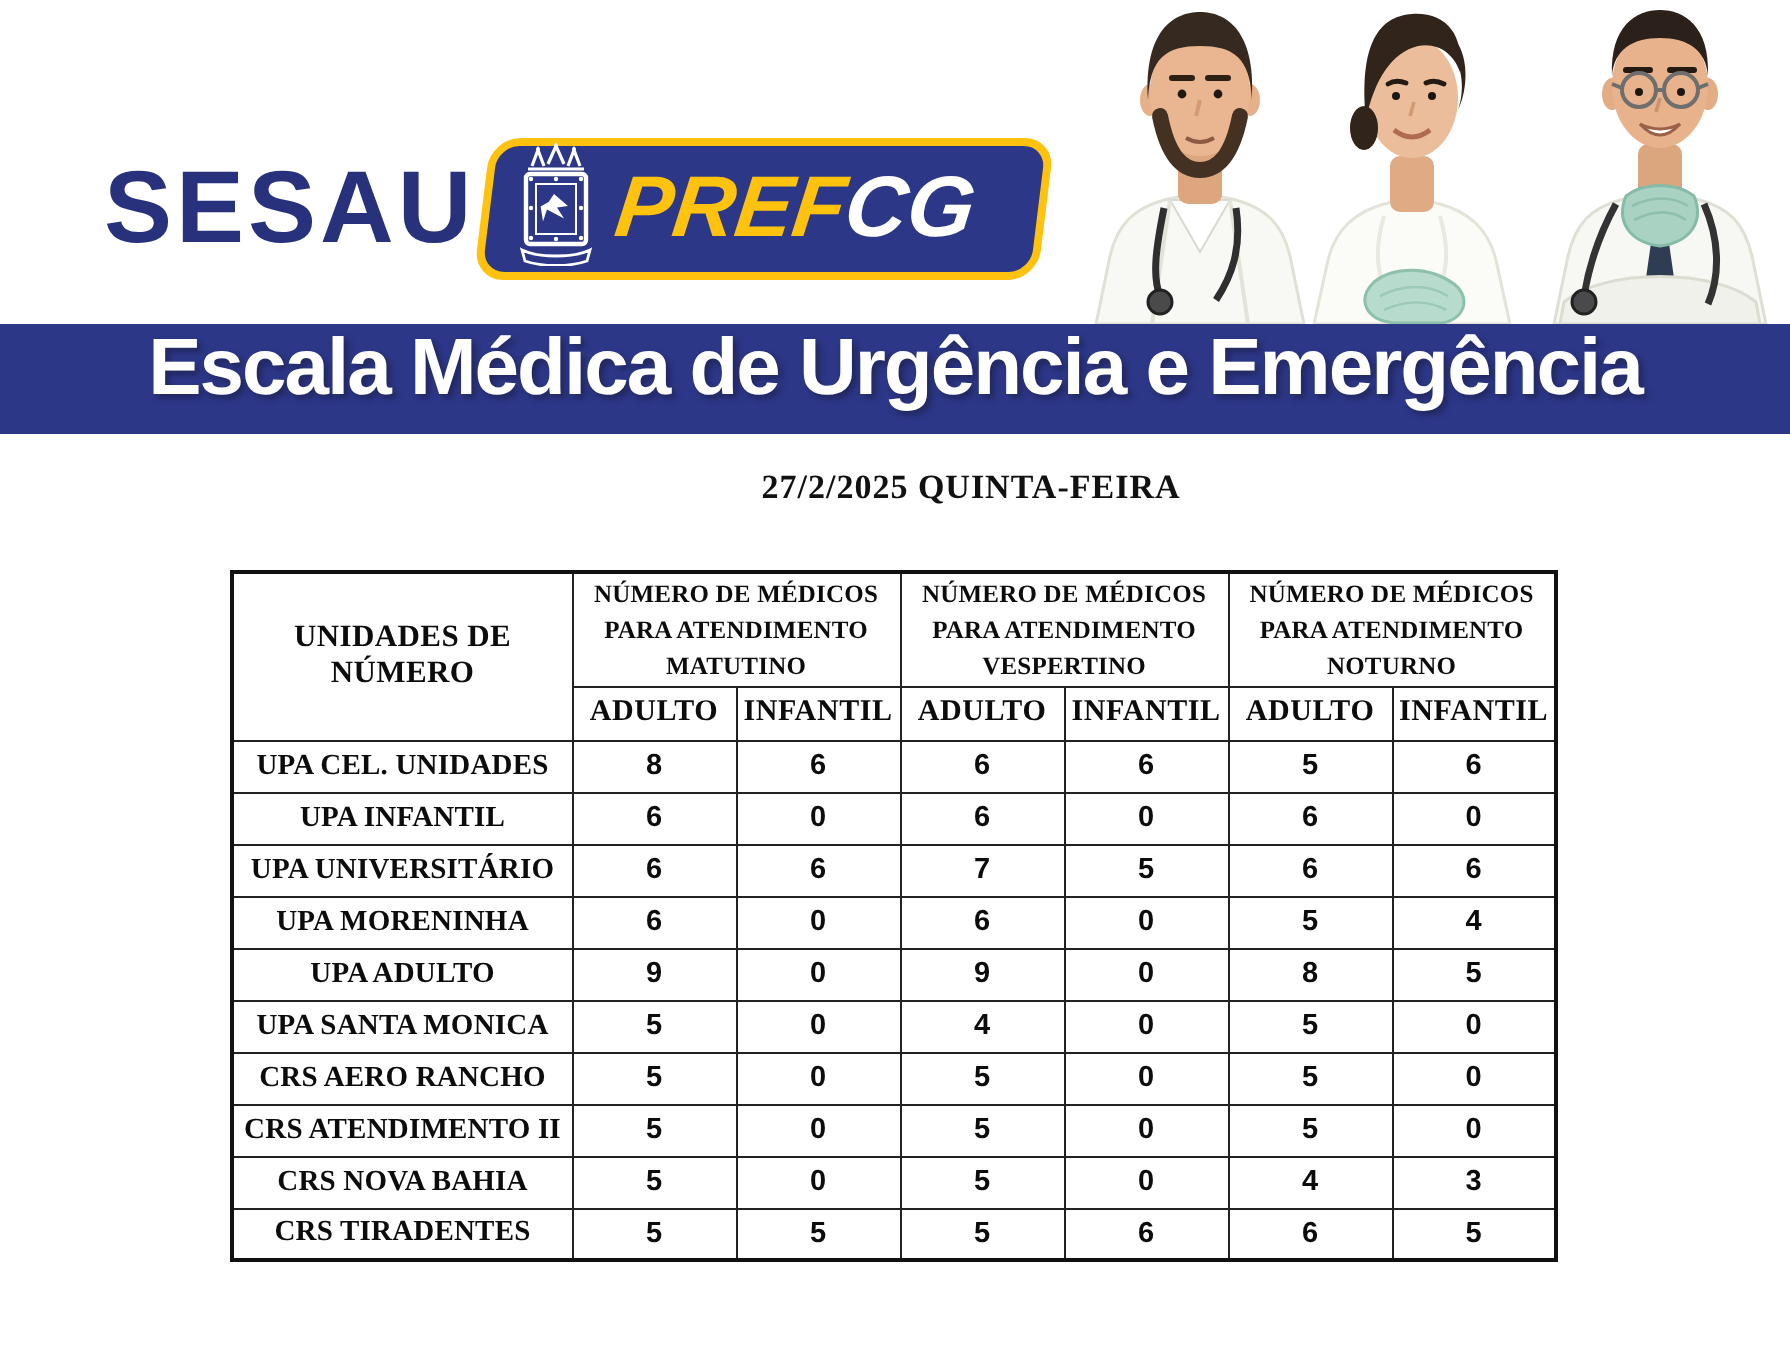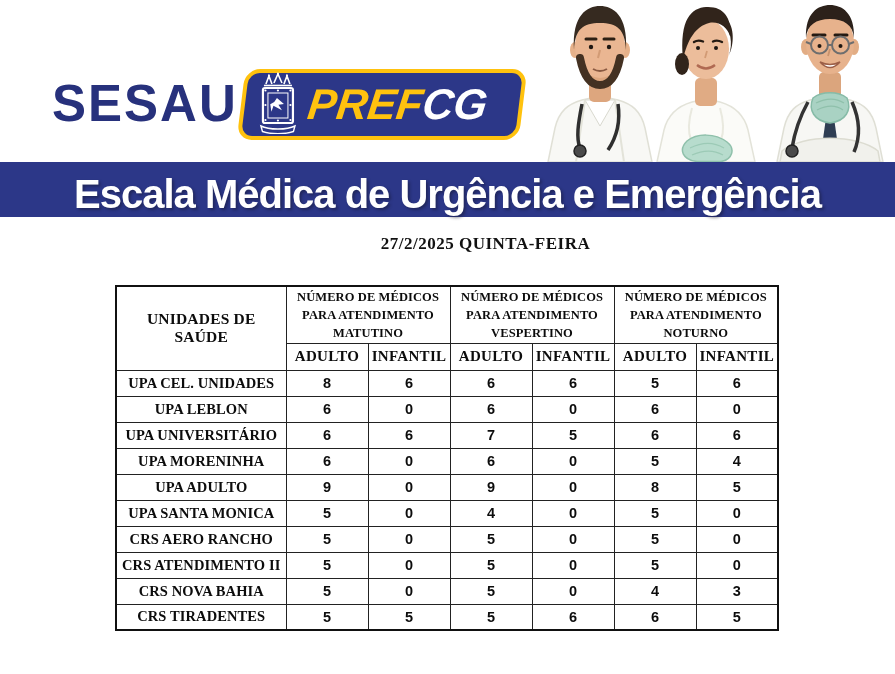--- a/index.html
+++ b/index.html
@@ -30,21 +30,21 @@
   .crest{margin-left:9px;transform:skewX(7deg);flex:0 0 auto;}
   .badge-text{display:flex;align-items:center;margin-left:6px;
     font-family:"Liberation Sans",sans-serif;font-weight:bold;font-style:italic;
     font-size:43px;letter-spacing:0px;line-height:1;}
   .pref-text{color:var(--yellow);}
   .cg-text{color:#fff;}
   .doctors-photo{position:absolute;right:0;top:0;width:365px;height:162px;}
   
   .banner{
     position:absolute;left:0;top:162px;width:895px;height:55px;
-    background:var(--navy);display:flex;align-items:flex-end;justify-content:center;
+    background:var(--navy);display:flex;align-items:flex-start;justify-content:center;
   }
   .banner-title{
     color:#fff;font-family:"Liberation Sans",sans-serif;font-weight:bold;
     font-size:40px;letter-spacing:-1px;white-space:nowrap;
     text-shadow:2px 2px 3px rgba(20,20,40,.45);
   }
   
   .date-line{
     position:absolute;left:0;top:234px;width:100%;text-align:center;
     font-weight:bold;font-size:17px;color:#111;transform:translateX(38px);
@@ -184,21 +184,21 @@
       <col style="width:170px">
       <col style="width:82px">
         <col style="width:82px">
       <col style="width:82px">
         <col style="width:82px">
       <col style="width:82px">
         <col style="width:82px">
     </colgroup>
     <thead>
       <tr>
-        <th rowspan="2" class="corner">UNIDADES DE SAÚDE</th>
+        <th rowspan="2" class="corner">UNIDADES DE NÚMERO</th>
         <th colspan="2" class="group">NÚMERO DE MÉDICOS
 PARA ATENDIMENTO
 MATUTINO</th>
         <th colspan="2" class="group">NÚMERO DE MÉDICOS
 PARA ATENDIMENTO
 VESPERTINO</th>
         <th colspan="2" class="group">NÚMERO DE MÉDICOS
 PARA ATENDIMENTO
 NOTURNO</th>
       </tr>
@@ -215,21 +215,21 @@
       <tr>
         <td class="unit">UPA CEL. UNIDADES</td>
         <td class="num">8</td>
         <td class="num">6</td>
         <td class="num">6</td>
         <td class="num">6</td>
         <td class="num">5</td>
         <td class="num">6</td>
       </tr>
       <tr>
-        <td class="unit">UPA LEBLON</td>
+        <td class="unit">UPA INFANTIL</td>
         <td class="num">6</td>
         <td class="num">0</td>
         <td class="num">6</td>
         <td class="num">0</td>
         <td class="num">6</td>
         <td class="num">0</td>
       </tr>
       <tr>
         <td class="unit">UPA UNIVERSITÁRIO</td>
         <td class="num">6</td>

